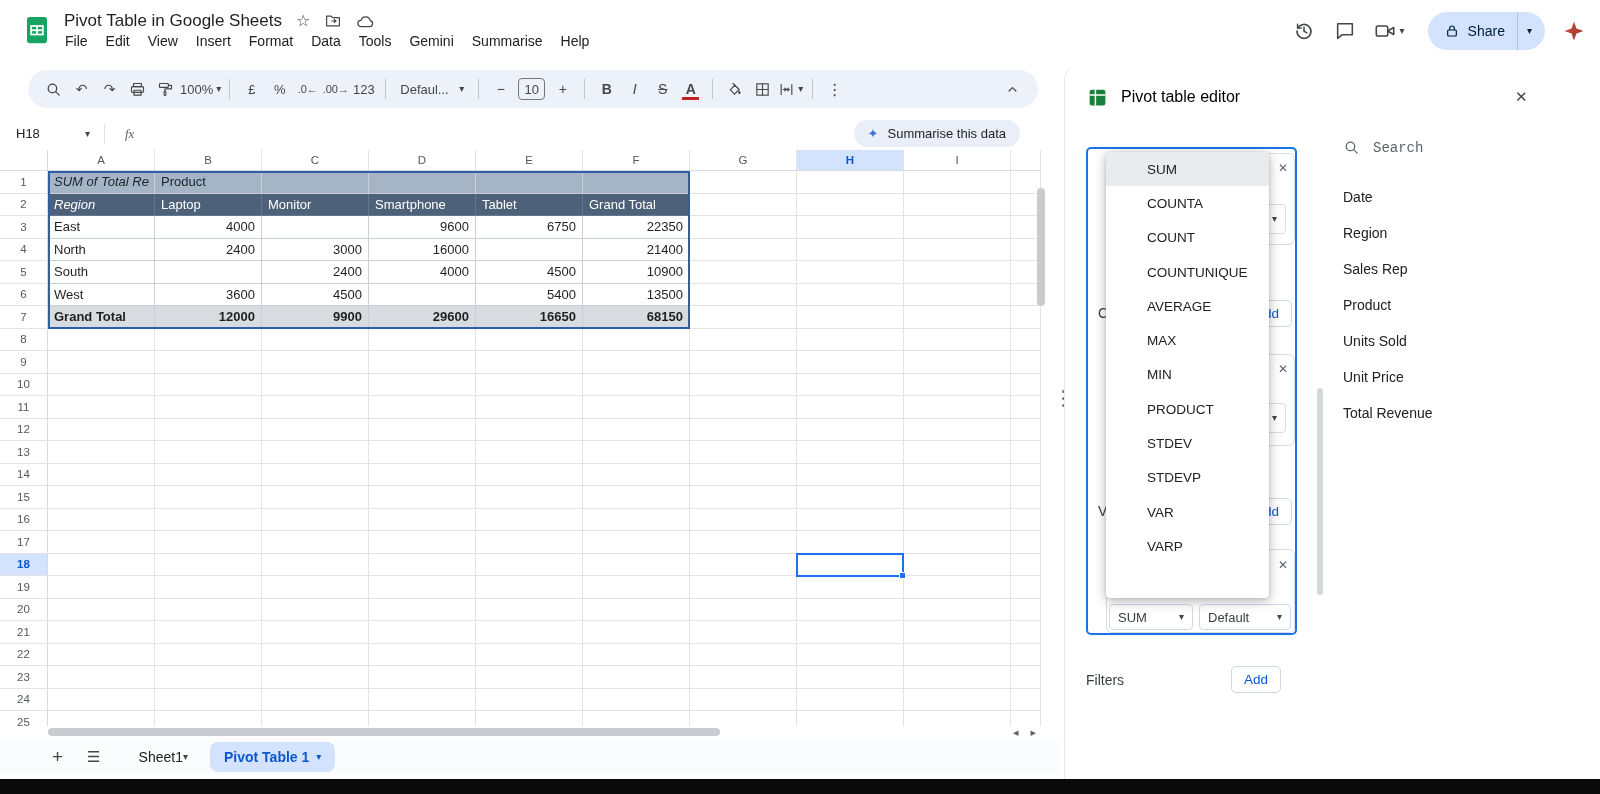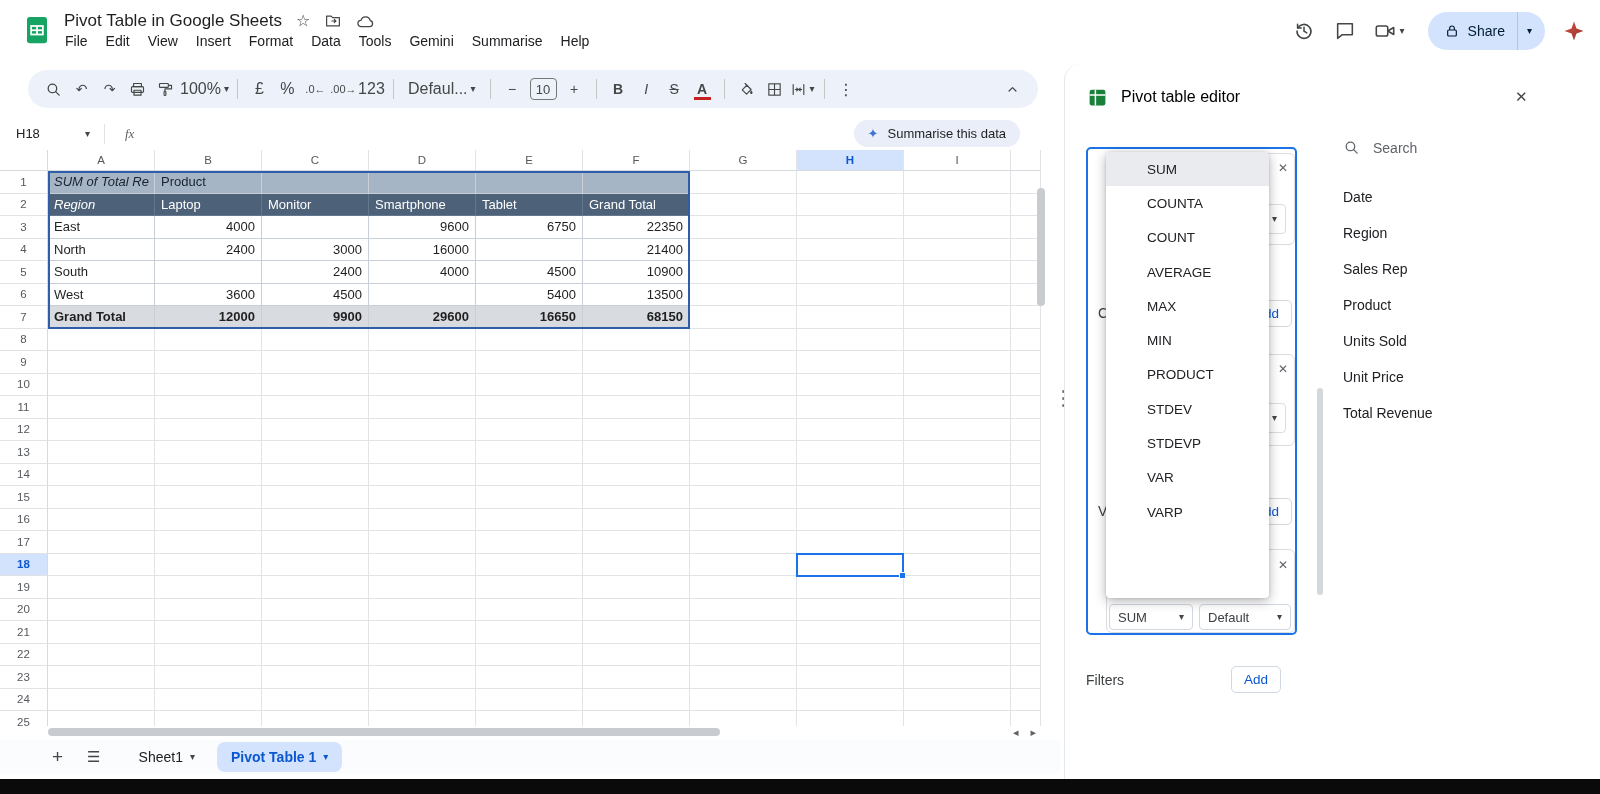--- a/index.html
+++ b/index.html
@@ -19,21 +19,21 @@
 .ta-btn{width:24px;display:flex;justify-content:center}
 .vid-group{display:flex;align-items:center;gap:4px}
 .share{display:flex;align-items:center;height:38px;background:#d3e3fd;border-radius:19px;color:#001d35;margin-left:6px}
 .share-main{display:flex;gap:8px;align-items:flex-start;padding:0 12px 0 16px;font-size:14px;font-weight:500}
 .share-caret{padding:0 13px 0 9px;border-left:1px solid #aac5f1;height:38px;display:flex;align-items:center}
 .caret{font-size:10px;color:#444746;line-height:1}
 
 .toolbar{position:absolute;left:28px;top:70px;width:1010px;height:38px;background:#edf2fa;border-radius:19px;display:flex;align-items:center;padding:0 12px;gap:1px;color:#444746}
 .tb{min-width:27px;height:27px;display:flex;align-items:center;justify-content:center;border-radius:4px;font-size:14px;gap:3px}
 .tb-sep{width:1px;height:20px;background:#c4c7c5;margin:0 7px}
-.tb-txt{font-size:16px}
+.tb-txt{font-size:13px}
 .fs-box{width:27px;height:22px;border:1px solid #747775;border-radius:4px;display:flex;align-items:center;justify-content:center;font-size:13px;margin:0 3px;background:transparent}
 .b{font-weight:700}.i{font-style:italic}.s{text-decoration:line-through}
 .a-color{position:relative;font-weight:600}
 .a-color::after{content:"";position:absolute;left:5px;right:5px;bottom:3px;height:3px;background:#c5221f}
 .tb-right{margin-left:auto;display:flex;align-items:center}
 
 .formula-bar{position:absolute;left:0;top:116px;width:1046px;height:36px;display:flex;align-items:center;border-bottom:1px solid #e1e3e6;background:#fff}
 .name-box{width:100px;display:flex;align-items:center;justify-content:space-between;padding:0 10px 0 16px;font-size:13px;color:#202124}
 .fb-sep{width:1px;height:20px;background:#e1e3e6;margin:0 4px}
 .fx{font-style:italic;font-size:13px;color:#5f6368;margin-left:16px;font-family:"Liberation Serif","DejaVu Serif",serif}
@@ -61,31 +61,31 @@
 .fill-handle{position:absolute;left:899px;top:422px;width:7px;height:7px;background:#1a73e8;border:1px solid #fff}
 .vscroll{position:absolute;right:1px;top:24px;width:8px;height:540px}
 .v-thumb{position:absolute;top:14px;left:0;width:8px;height:118px;background:#c8ccd1;border-radius:4px}
 
 .hscroll{position:absolute;left:0;top:726px;width:1046px;height:12px}
 .h-thumb{position:absolute;left:48px;top:2px;width:672px;height:8px;background:#c8ccd1;border-radius:4px}
 .h-arrows{position:absolute;right:10px;top:0;display:flex;gap:12px;color:#5f6368;font-size:11px}
 .tabbar{position:absolute;left:0;top:740px;width:1060px;height:34px;background:#fbfcfe;display:flex;align-items:center;gap:10px;padding-left:52px}
 .tab-plus{font-size:19px;color:#444746}
 .tab-burger{font-size:15px;color:#444746;margin-left:14px}
-.sheet-tab{display:flex;align-items:center;gap:7px;font-size:14px;color:#202124;font-weight:500;padding:0 12px;margin-left:16px}
+.sheet-tab{display:flex;align-items:center;font-size:14px;color:#202124;font-weight:500;padding:0 12px;margin-left:16px}
 .active-tab{display:flex;align-items:center;gap:7px;font-size:14px;color:#0b57d0;font-weight:700;background:#d3e3fd;border-radius:8px;height:30px;padding:0 14px}
 .active-tab .caret{color:#0b57d0}
 .taskbar{position:absolute;left:0;top:779px;width:1600px;height:15px;background:#0a0a0b}
 
 .panel{position:absolute;left:1064px;top:64px;width:536px;height:715px;background:#fff;border-left:1px solid #e4e7eb;border-top-left-radius:16px}
 .p-grid-icon{position:absolute;left:22px;top:23px}
 .p-title{position:absolute;left:56px;top:24px;font-size:16px;color:#000000}
 .p-close{position:absolute;left:450px;top:24px;font-size:15px;color:#444746;cursor:pointer}
 .search-row{position:absolute;left:278px;top:75px;width:250px;display:flex;gap:13px;align-items:center}
-.p-search{border:none;outline:none;font-size:14px;color:#6d28d9;width:180px;background:transparent;font-family:Liberation Sans, sans-serif}
+.p-search{border:none;outline:none;font-size:14px;color:#6d28d9;width:180px;background:transparent;font-family:Liberation Mono, monospace}
 .p-search::placeholder{color:#5f6368}
 .fields{position:absolute;left:278px;top:121px;display:flex;flex-direction:column;gap:13px}
 .field-item{font-size:14px;color:#202124;height:23px;display:flex;align-items:center;cursor:grab}
 .bluebox{position:absolute;left:21px;top:83px;width:211px;height:488px;border:2px solid #1a73e8;border-radius:5px;background:#fff}
 .chip{position:absolute;left:18px;width:189px;border:1px solid #dadce0;border-radius:6px;background:#fff;z-index:1}
 .chip-x{position:absolute;right:6px;font-size:12px;color:#5f6368;cursor:pointer}
 .chip-select{position:absolute;left:8px;right:8px;height:30px;border:1px solid #dadce0;border-radius:4px;display:flex;align-items:center;justify-content:flex-end;padding:0 8px;background:#fff}
 .sec-row{position:absolute;left:10px;width:194px;height:28px;display:flex;justify-content:space-between;align-items:center;z-index:1}
 .sec-label{font-size:14px;color:#3c4043;white-space:nowrap}
 .add-btn{height:27px;padding:0 12px;border:1px solid #d2d8e0;border-radius:5px;color:#0b57d0;font-size:13.5px;font-weight:500;display:flex;align-items:center;background:#fff;cursor:pointer}
@@ -725,20 +725,21 @@
       </div>
       <div class="mini-select" style="left:111px;top:455px;width:92px">
         <span>Default</span>
           <span class="caret">▾</span>
       </div>
 
       <div class="agg-dropdown" id="agglist">
           <div class="agg-item selected">SUM</div>
           <div class="agg-item">COUNTA</div>
           <div class="agg-item">COUNT</div>
+          <div class="agg-item">COUNTUNIQUE</div>
           <div class="agg-item">AVERAGE</div>
           <div class="agg-item">MAX</div>
           <div class="agg-item">MIN</div>
           <div class="agg-item">PRODUCT</div>
           <div class="agg-item">STDEV</div>
           <div class="agg-item">STDEVP</div>
           <div class="agg-item">VAR</div>
           <div class="agg-item">VARP</div>
         </div>
     </div>

